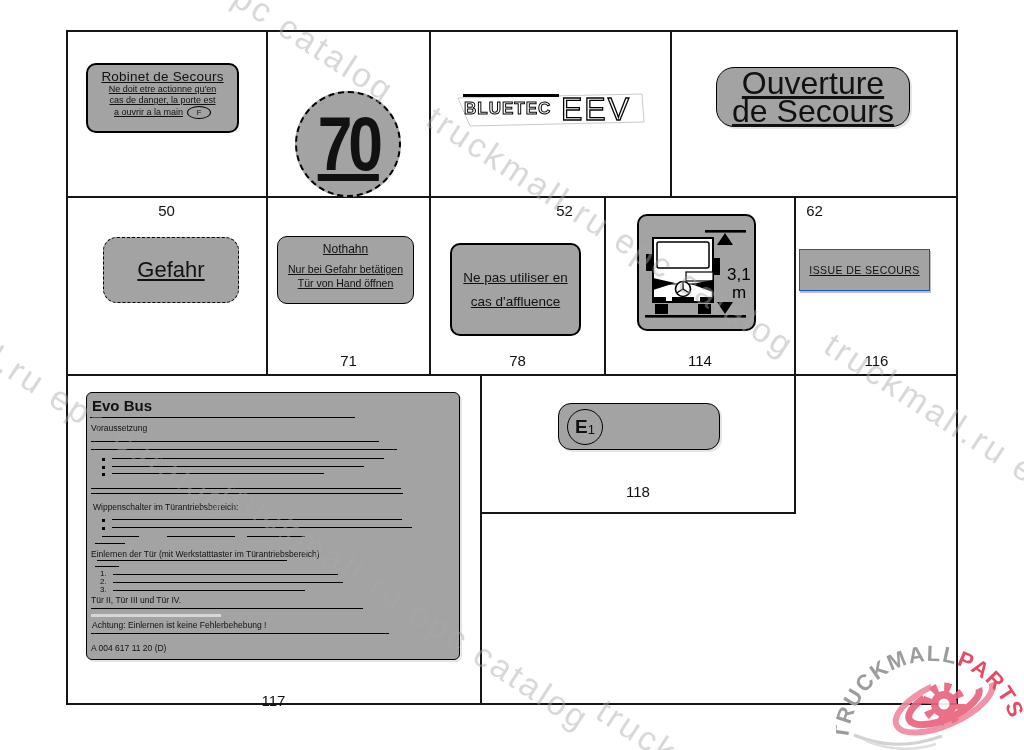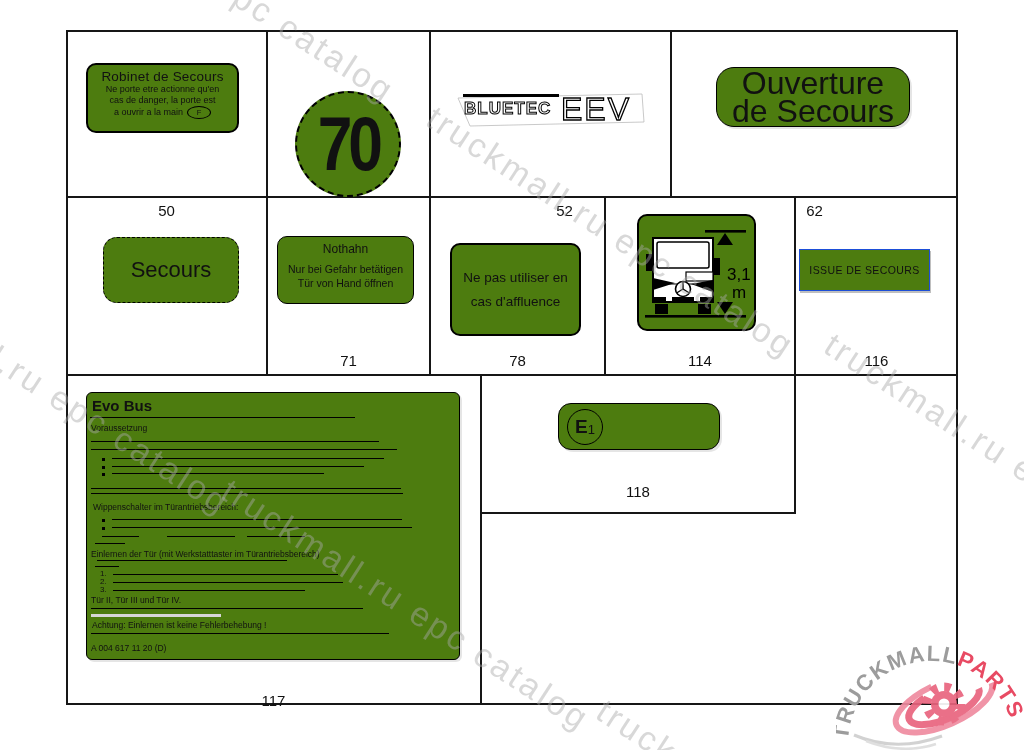--- a/index.html
+++ b/index.html
@@ -8,21 +8,21 @@
   
   .wm{position:absolute;white-space:nowrap;font-size:34px;letter-spacing:3px;
       color:rgba(168,168,168,0.45);transform-origin:left center;transform:rotate(33deg);
       pointer-events:none;z-index:5;}
   
   .gl{position:absolute;background:#161616;z-index:1;}
   .outer{position:absolute;border:2px solid #161616;background:transparent;z-index:1;}
   
   .cell{position:absolute;z-index:2;}
   .pnum{position:absolute;left:0;right:0;text-align:center;font-size:15px;color:#111;}
-  .sticker{position:absolute;background:#4d7c0f;}
+  .sticker{position:absolute;background:#a3a3a3;text-decoration:underline;}
   .shadowed{box-shadow:2px 2px 0 rgba(0,0,0,0.10);}
   
   .s50{border:2px solid #000;border-radius:10px;text-align:center;padding-top:4px;box-sizing:border-box;}
   .s50 .t{font-size:13.5px;letter-spacing:0.2px;}
   .s50 .l{font-size:9px;line-height:11px;}
   .ovalF{display:inline-flex;align-items:center;justify-content:center;width:22px;height:11px;
          border:1px solid #000;border-radius:50%;font-size:7.5px;margin-left:4px;vertical-align:middle;}
   
   .s51{border:2px dashed #000;border-radius:50%;display:flex;align-items:center;justify-content:center;box-sizing:border-box;}
   .s51 .n{font-size:76px;font-weight:bold;letter-spacing:-5px;transform:scaleX(0.82);line-height:1;}
@@ -83,21 +83,21 @@
   <div class="gl" style="left:429px;top:197px;width:2px;height:178px;"></div>
   <div class="gl" style="left:604px;top:197px;width:2px;height:178px;"></div>
   <div class="gl" style="left:794px;top:197px;width:2px;height:178px;"></div>
   <div class="gl" style="left:480px;top:375px;width:2px;height:328px;"></div>
   <div class="gl" style="left:481px;top:512px;width:314px;height:2px;"></div>
   <div class="gl" style="left:794px;top:375px;width:2px;height:139px;"></div>
 
   <div class="cell" style="left:66px;top:30px;width:201px;height:167px;">
     <div class="sticker s50" style="left:20px;top:33px;width:153px;height:70px;">
       <div class="t">Robinet de Secours</div>
-      <div class="l">Ne porte etre actionne qu'en</div>
+      <div class="l">Ne doit etre actionne qu'en</div>
       <div class="l">cas de danger, la porte est</div>
       <div class="l"><span>a ouvrir a la main</span><span class="ovalF">F</span></div>
     </div>
     <div class="pnum" style="top:172px;">50</div>
   </div>
 
   <div class="cell" style="left:267px;top:30px;width:163px;height:167px;margin-top:42px;">
     <div class="sticker s51" style="left:28px;top:19px;width:106px;height:106px;">
       <div class="n">70</div>
     </div>
@@ -117,21 +117,21 @@
   <div class="cell" style="left:671px;top:30px;width:287px;height:167px;">
     <div class="sticker s62 shadowed" style="left:45px;top:37px;width:194px;height:60px;">
       <div>Ouverture</div>
       <div>de Secours</div>
     </div>
     <div class="pnum" style="top:172px;">62</div>
   </div>
 
   <div class="cell" style="left:66px;top:197px;width:201px;height:178px;">
     <div class="sticker s65" style="left:37px;top:40px;width:136px;height:66px;">
-      <div>Secours</div>
+      <div>Gefahr</div>
     </div>
   </div>
 
   <div class="cell" style="left:267px;top:197px;width:163px;height:178px;">
     <div class="sticker s71" style="left:10px;top:39px;width:137px;height:68px;">
       <div class="t">Nothahn</div>
       <div class="l">Nur bei Gefahr betätigen</div>
       <div class="l">Tür von Hand öffnen</div>
     </div>
     <div class="pnum" style="top:155px;">71</div>

